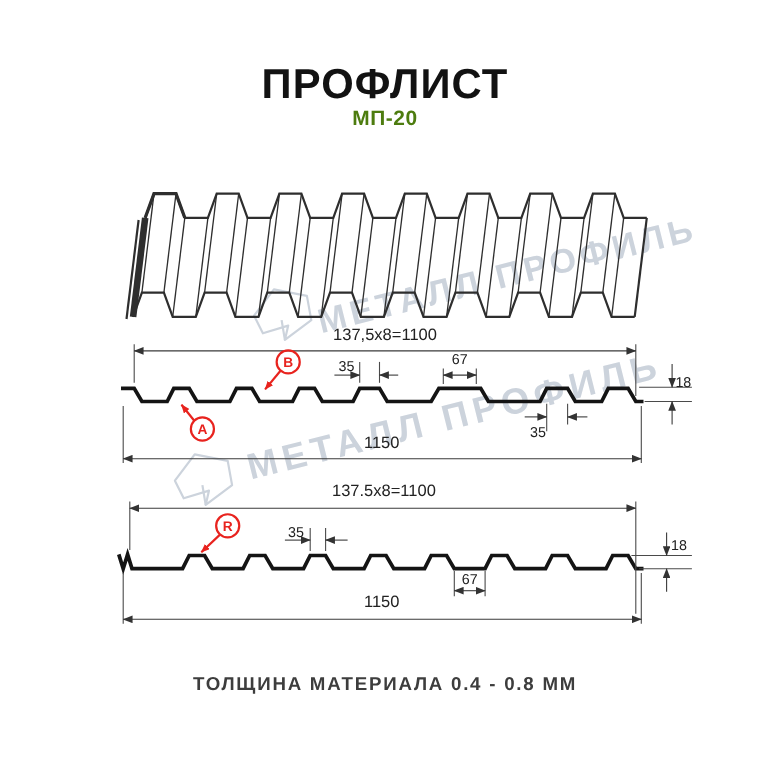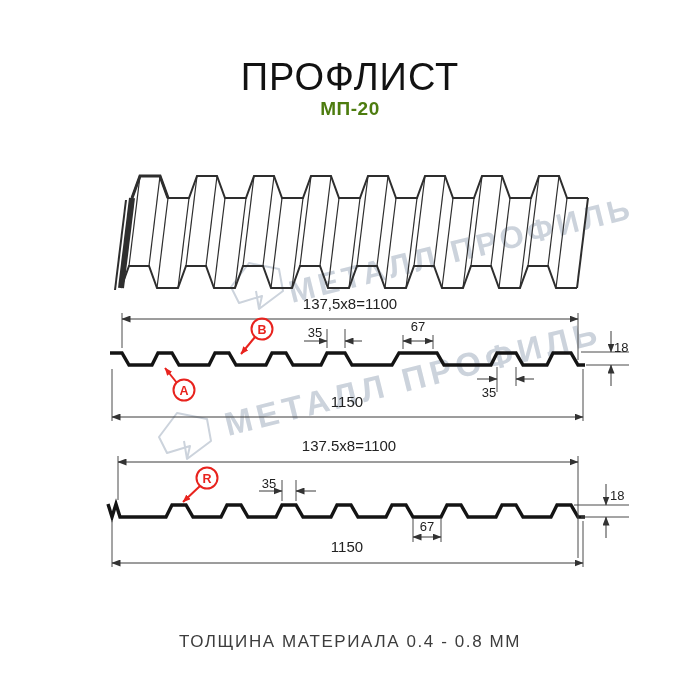--- a/index.html
+++ b/index.html
@@ -1,23 +1,23 @@
 <!DOCTYPE html>
 <html><head>
 <meta charset="utf-8">
 <style>
   html,body{margin:0;padding:0;background:#fff;}
   .page{position:relative;width:700px;height:700px;background:#ffffff;overflow:hidden;
         font-family:"Liberation Sans",sans-serif;}
   .title{position:absolute;top:56px;left:0;width:700px;text-align:center;
-         font-size:38px;font-weight:400;color:#121212;letter-spacing:1px;}
+         font-size:38px;font-weight:700;color:#121212;letter-spacing:1px;}
   .subtitle{position:absolute;top:98px;left:0;width:700px;text-align:center;
          font-size:19px;font-weight:600;color:#4d7c0f;letter-spacing:.5px;}
   .caption{position:absolute;top:612px;left:0;width:700px;text-align:center;
-         font-size:17px;font-weight:400;color:#3d3d3d;letter-spacing:1.6px;margin-top:20px;}
+         font-size:17px;font-weight:700;color:#3d3d3d;letter-spacing:1.6px;}
   svg.stage{position:absolute;left:0;top:0;}
   .dim{fill:#222;font-size:13px;font-family:"Liberation Sans",sans-serif;}
   .dimbig{fill:#222;font-size:15px;font-family:"Liberation Sans",sans-serif;}
   .dimline{stroke:#3a3a3a;stroke-width:1;fill:none;}
   .extline{stroke:#4a4a4a;stroke-width:1;fill:none;}
   .profile{stroke:#141414;stroke-width:3.4;fill:none;stroke-linejoin:miter;}
   .iso{stroke:#2e2e2e;fill:none;}
   .red{stroke:#e8231e;fill:none;stroke-width:2;}
   .redtxt{fill:#e8231e;font-size:12.5px;font-weight:700;text-anchor:middle;
           font-family:"Liberation Sans",sans-serif;}

